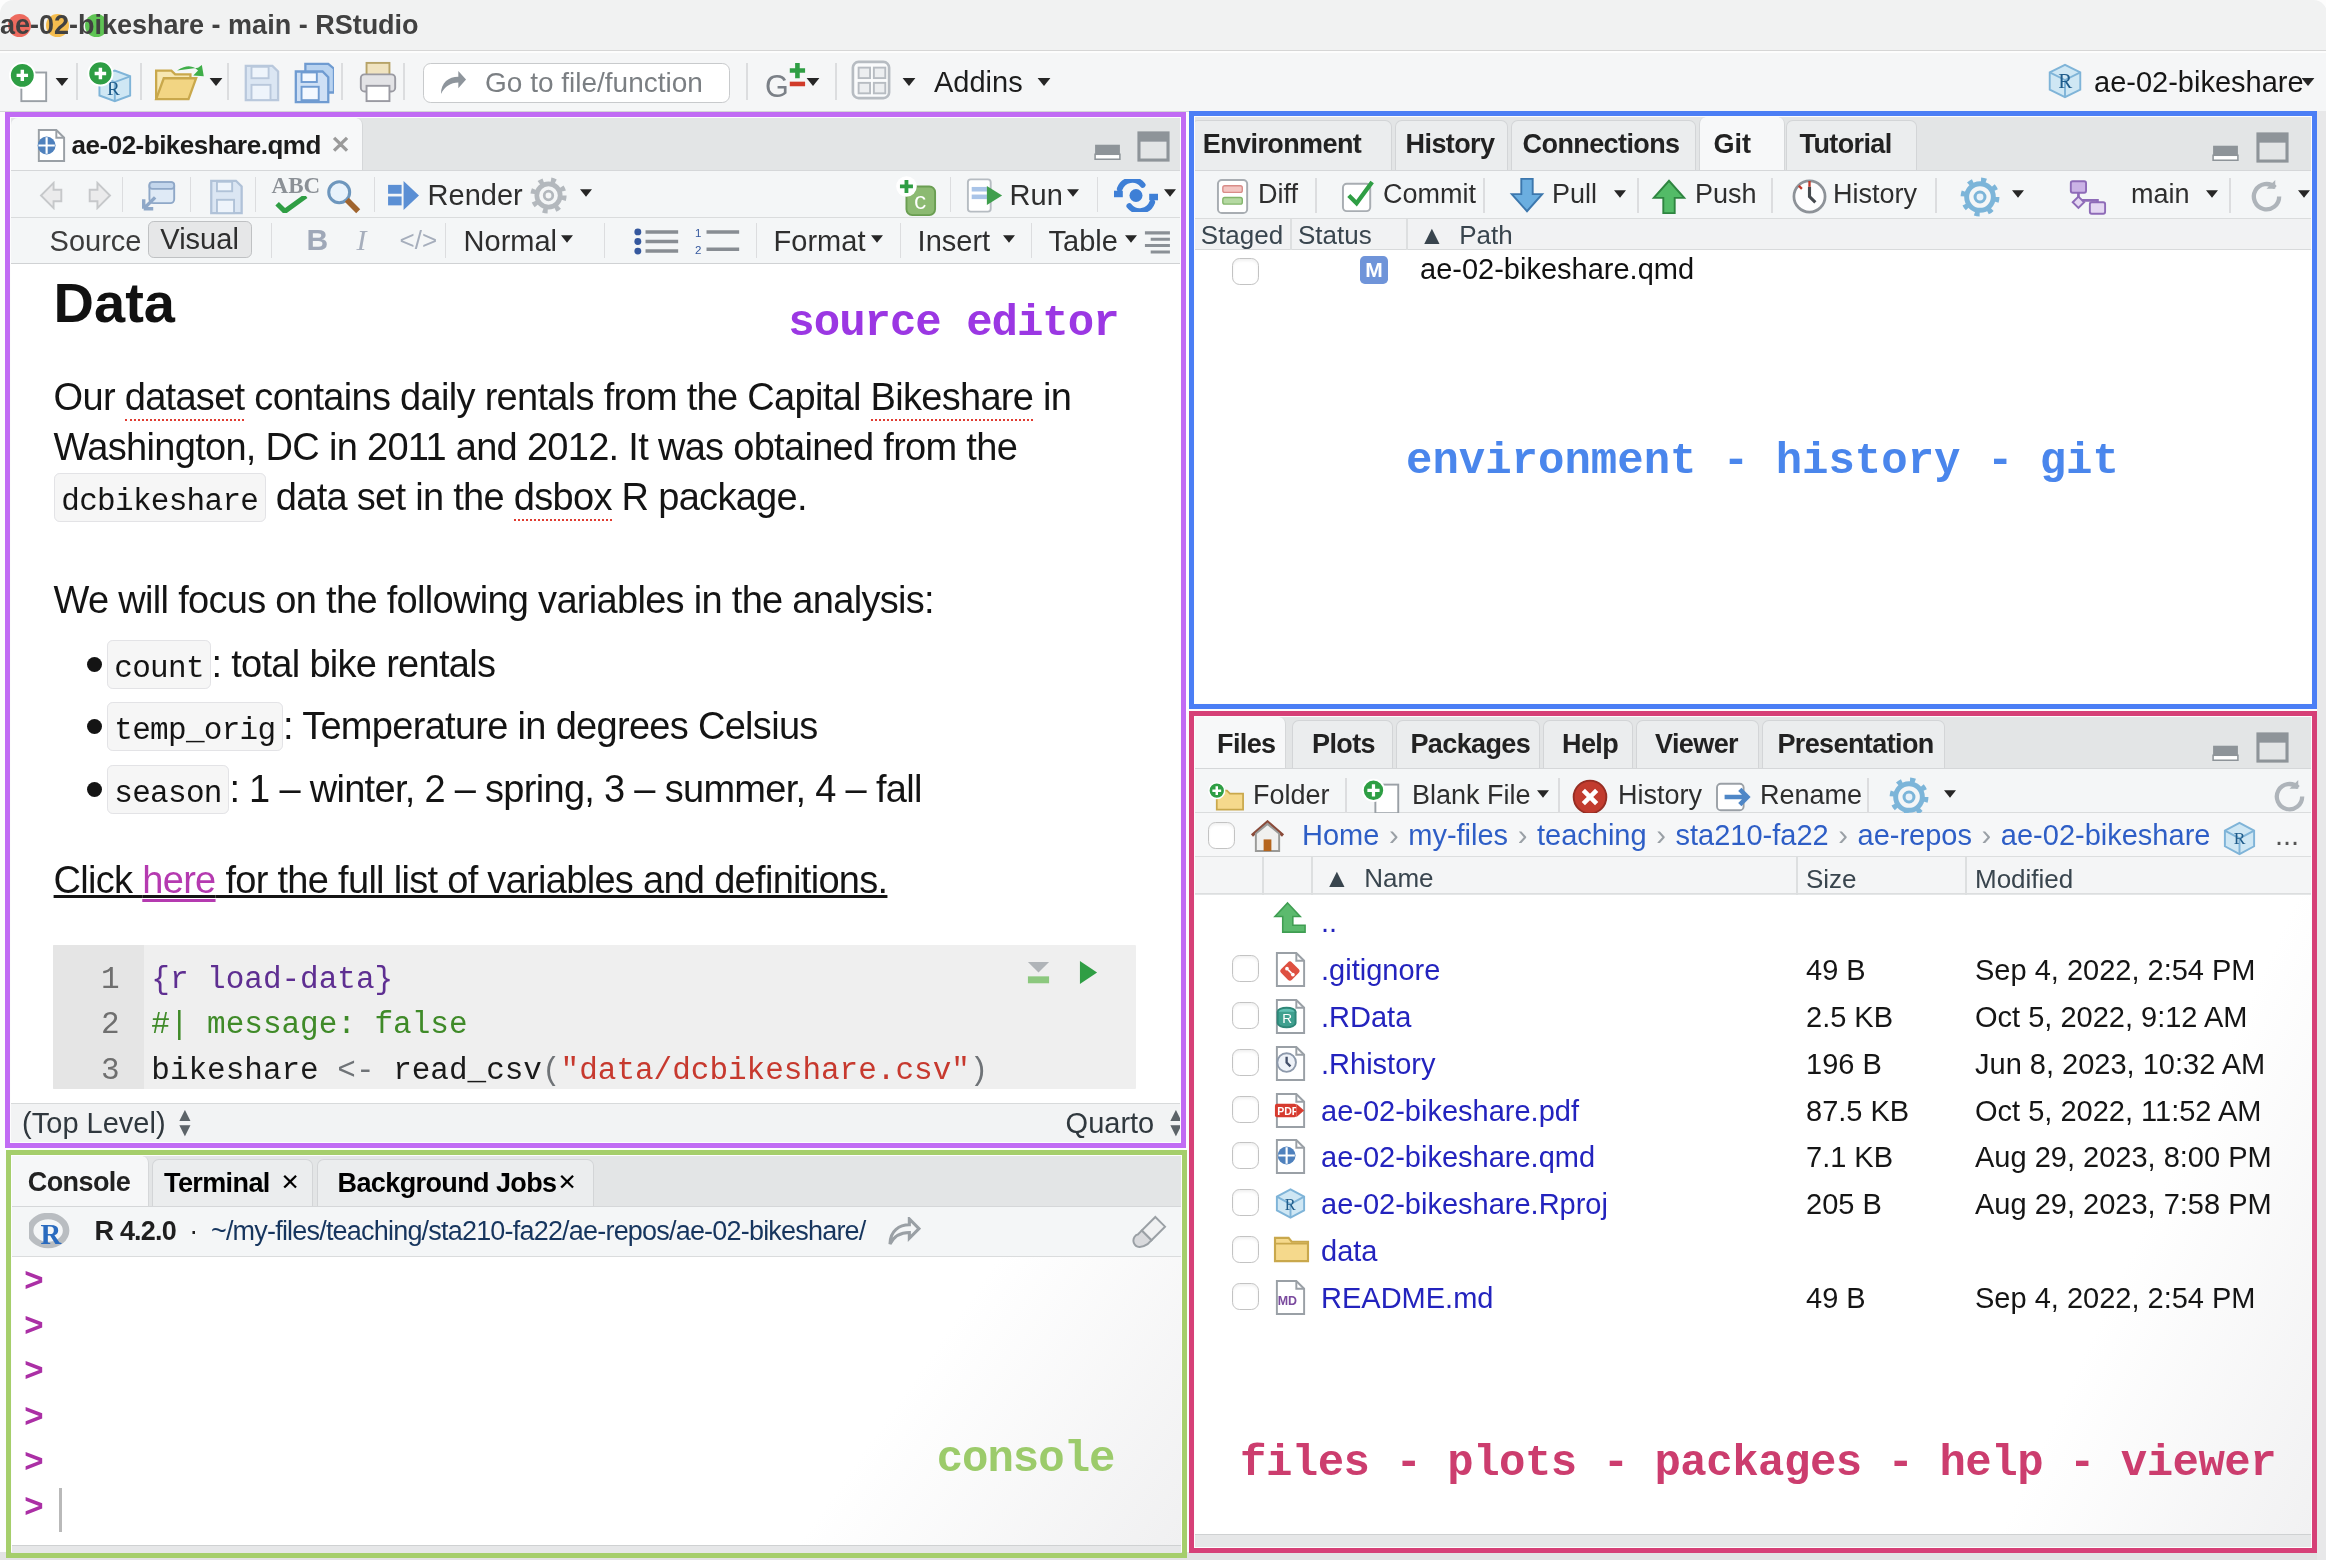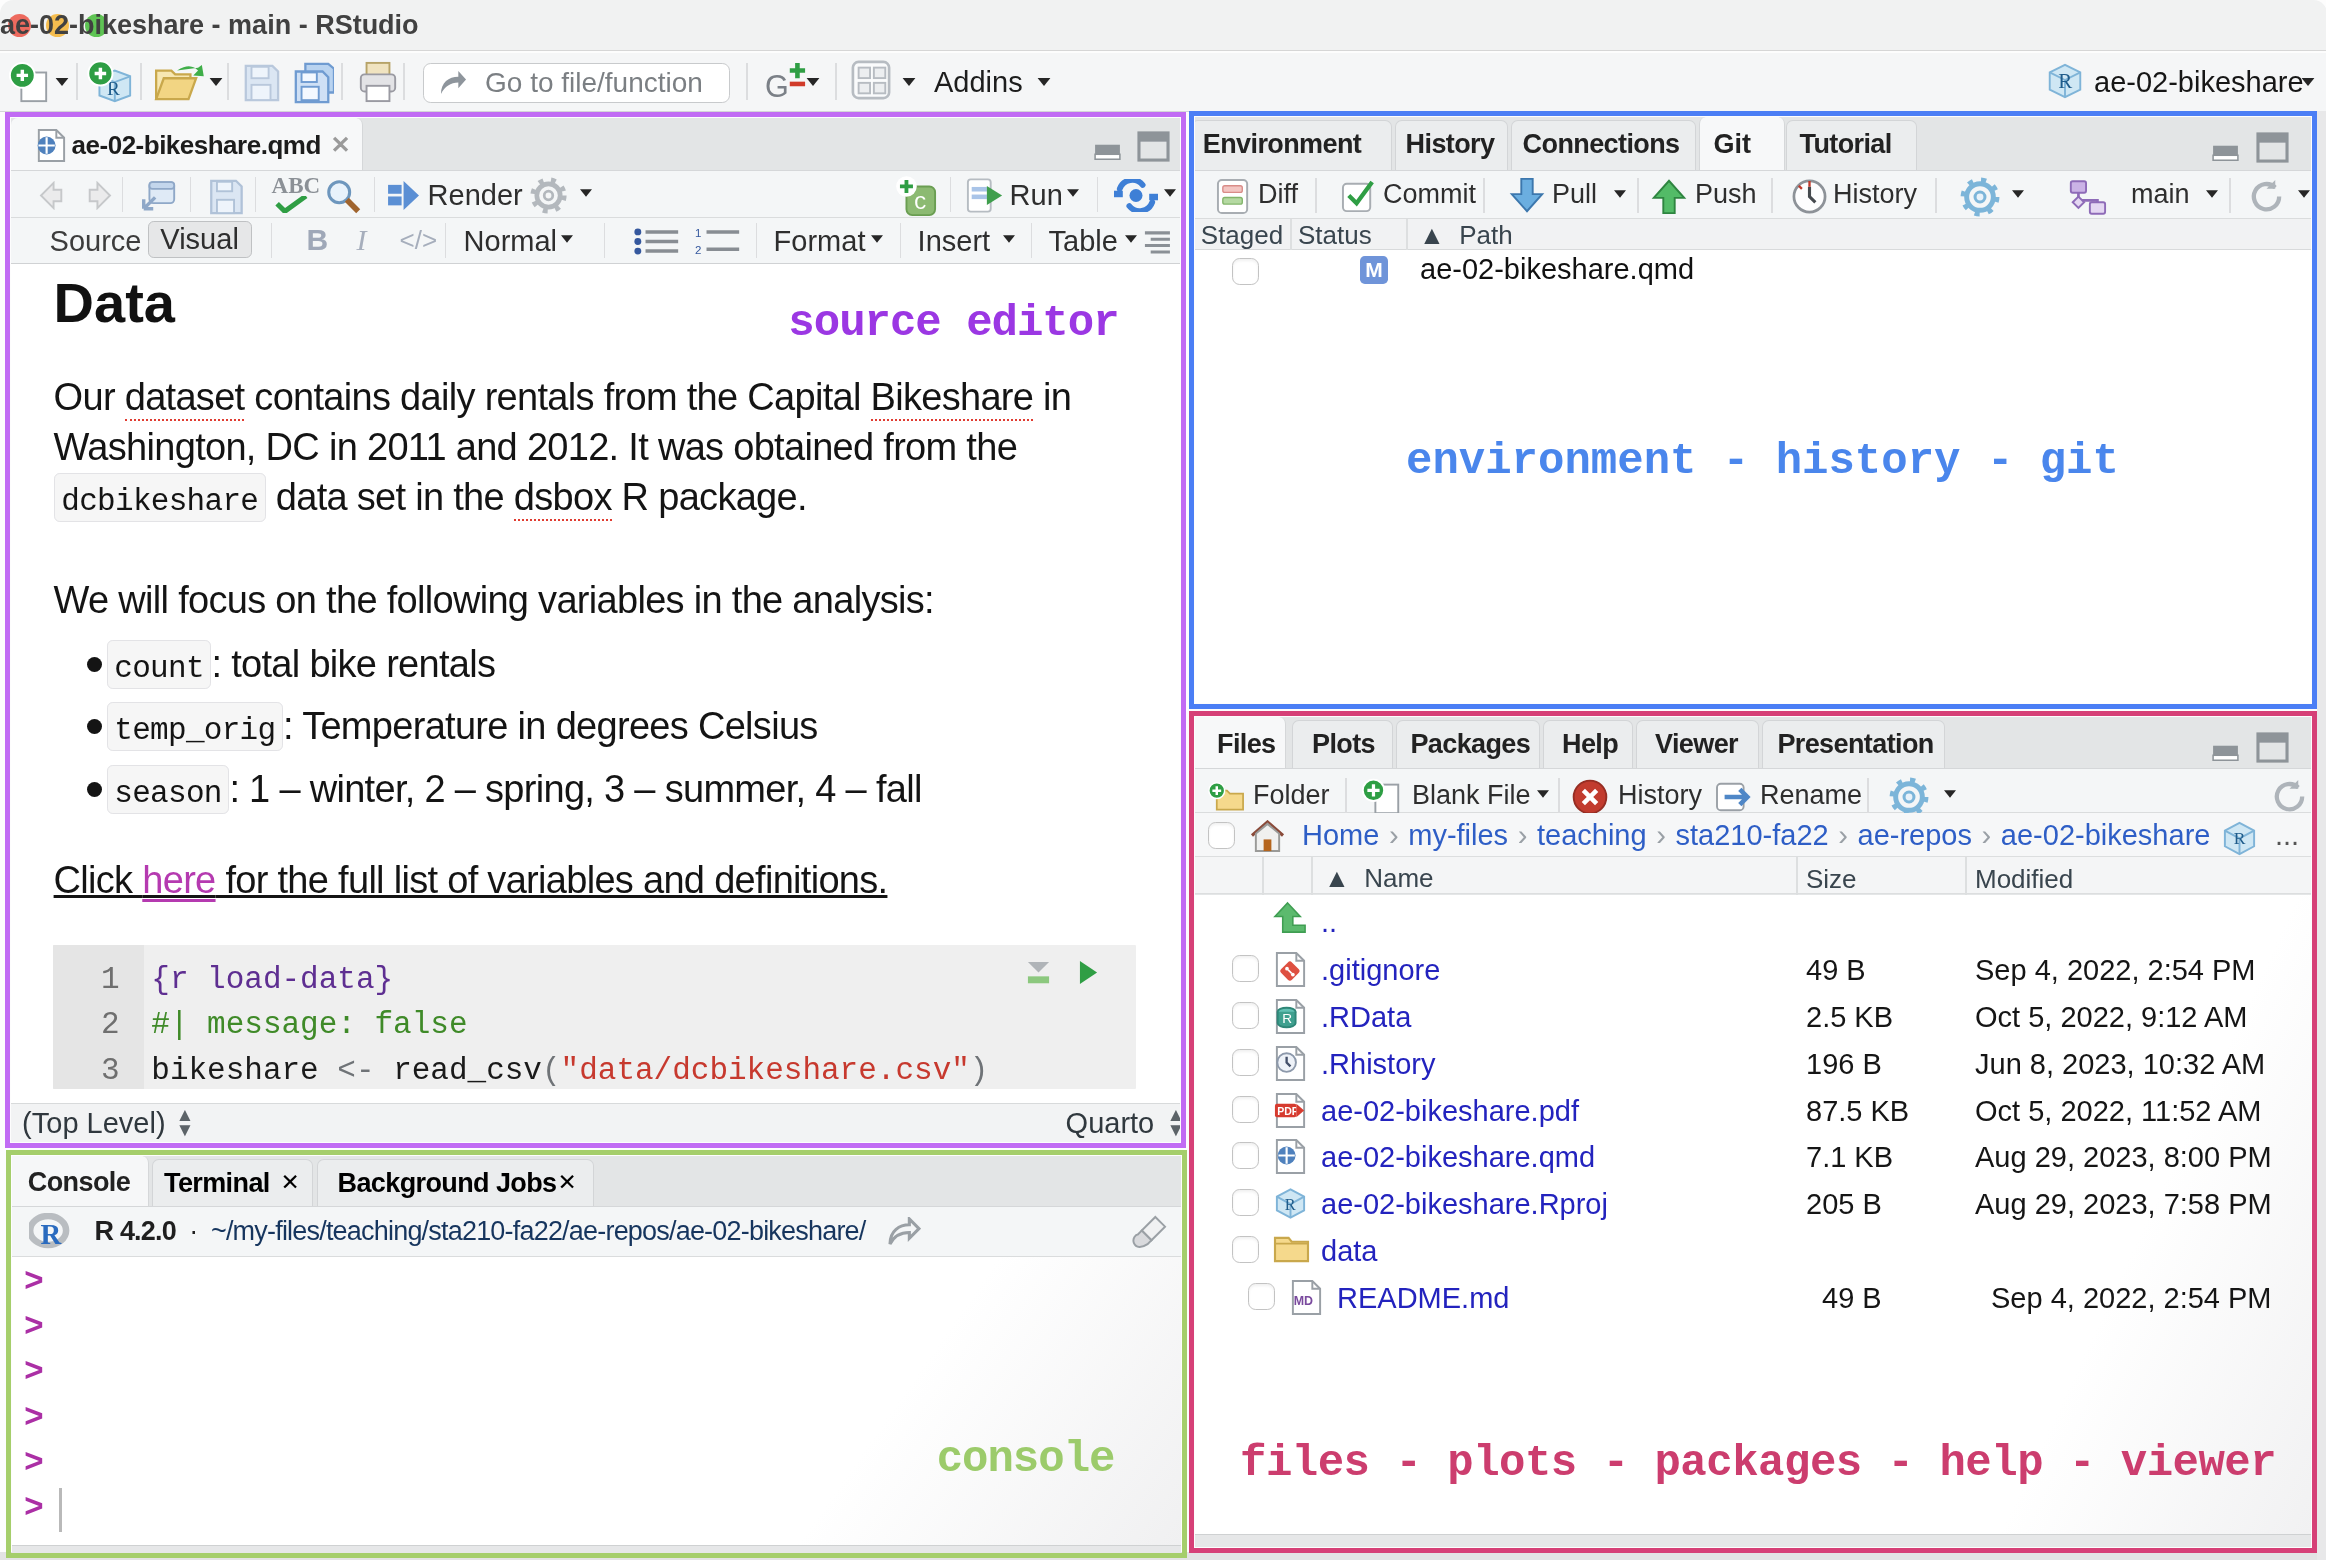--- a/index.html
+++ b/index.html
@@ -646,21 +646,21 @@
         <div class="abs" style="left:780px;top:7.7px;font-size:29px;color:#151515;">Aug 29, 2023, 7:58 PM</div>
       </div>
 <div class="abs" style="left:0;right:0;top:332px;height:47px;">
         <div class="checkbox" style="left:37px;top:8.6px;"></div>
         <svg class="abs ficon" style="left:78px;top:4.8px" width="37" height="33" viewBox="0 0 19 17">
           <path d="M1 15V3h7l1.6 2H18v10z" fill="#f5d98c" stroke="#c9a84c" stroke-width="1.1"></path>
           <path d="M1 6h17" stroke="#c9a84c" stroke-width="0.8"></path>
         </svg>
         <div class="filelink" style="left:126px;top:7.7px;">data</div>
       </div>
-<div class="abs" style="left:16px;right:0;top:379px;height:47px;text-align:right;">
+<div class="abs" style="left:0;right:0;top:379px;height:47px;text-align:right;">
         <div class="checkbox" style="left:37px;top:8.6px;"></div>
         <svg class="abs ficon" style="left:78px;top:4.8px" width="35" height="37" viewBox="0 0 18 19">
           <path d="M2 1h10l4 4v13H2z" fill="#fff" stroke="#9aa0a6"></path>
           <path d="M12 1v4h4" fill="none" stroke="#9aa0a6"></path>
           <text x="2.4" y="13.6" font-size="6.4" fill="#7a4a9e" font-family="Liberation Sans" font-weight="bold">MD</text>
         </svg>
         <div class="filelink" style="left:126px;top:7.7px;">README.md</div>
         <div class="abs" style="left:611px;top:7.7px;font-size:29px;color:#151515;">49 B</div>
         <div class="abs" style="left:780px;top:7.7px;font-size:29px;color:#151515;">Sep 4, 2022, 2:54 PM</div>
       </div>

